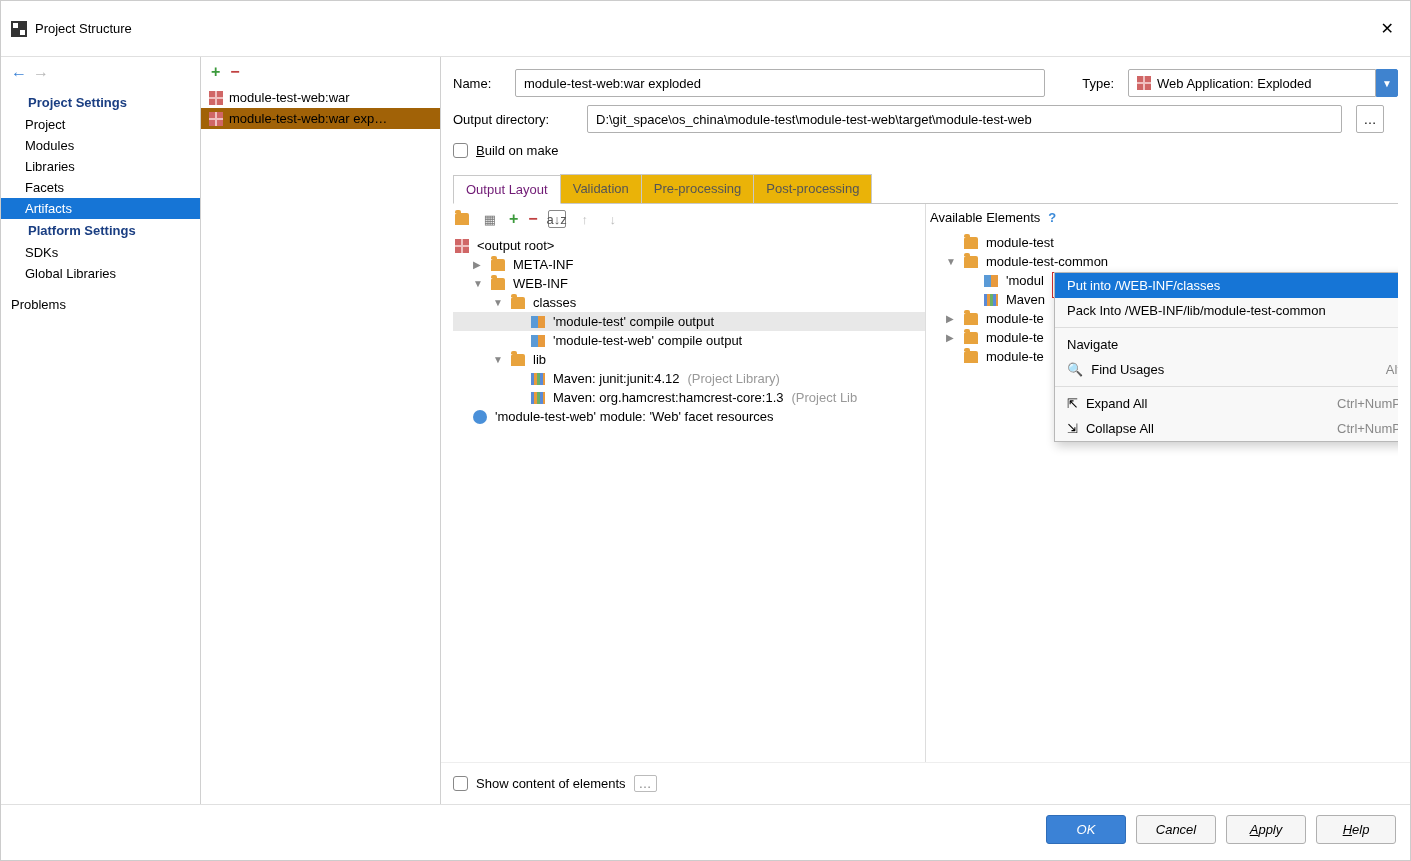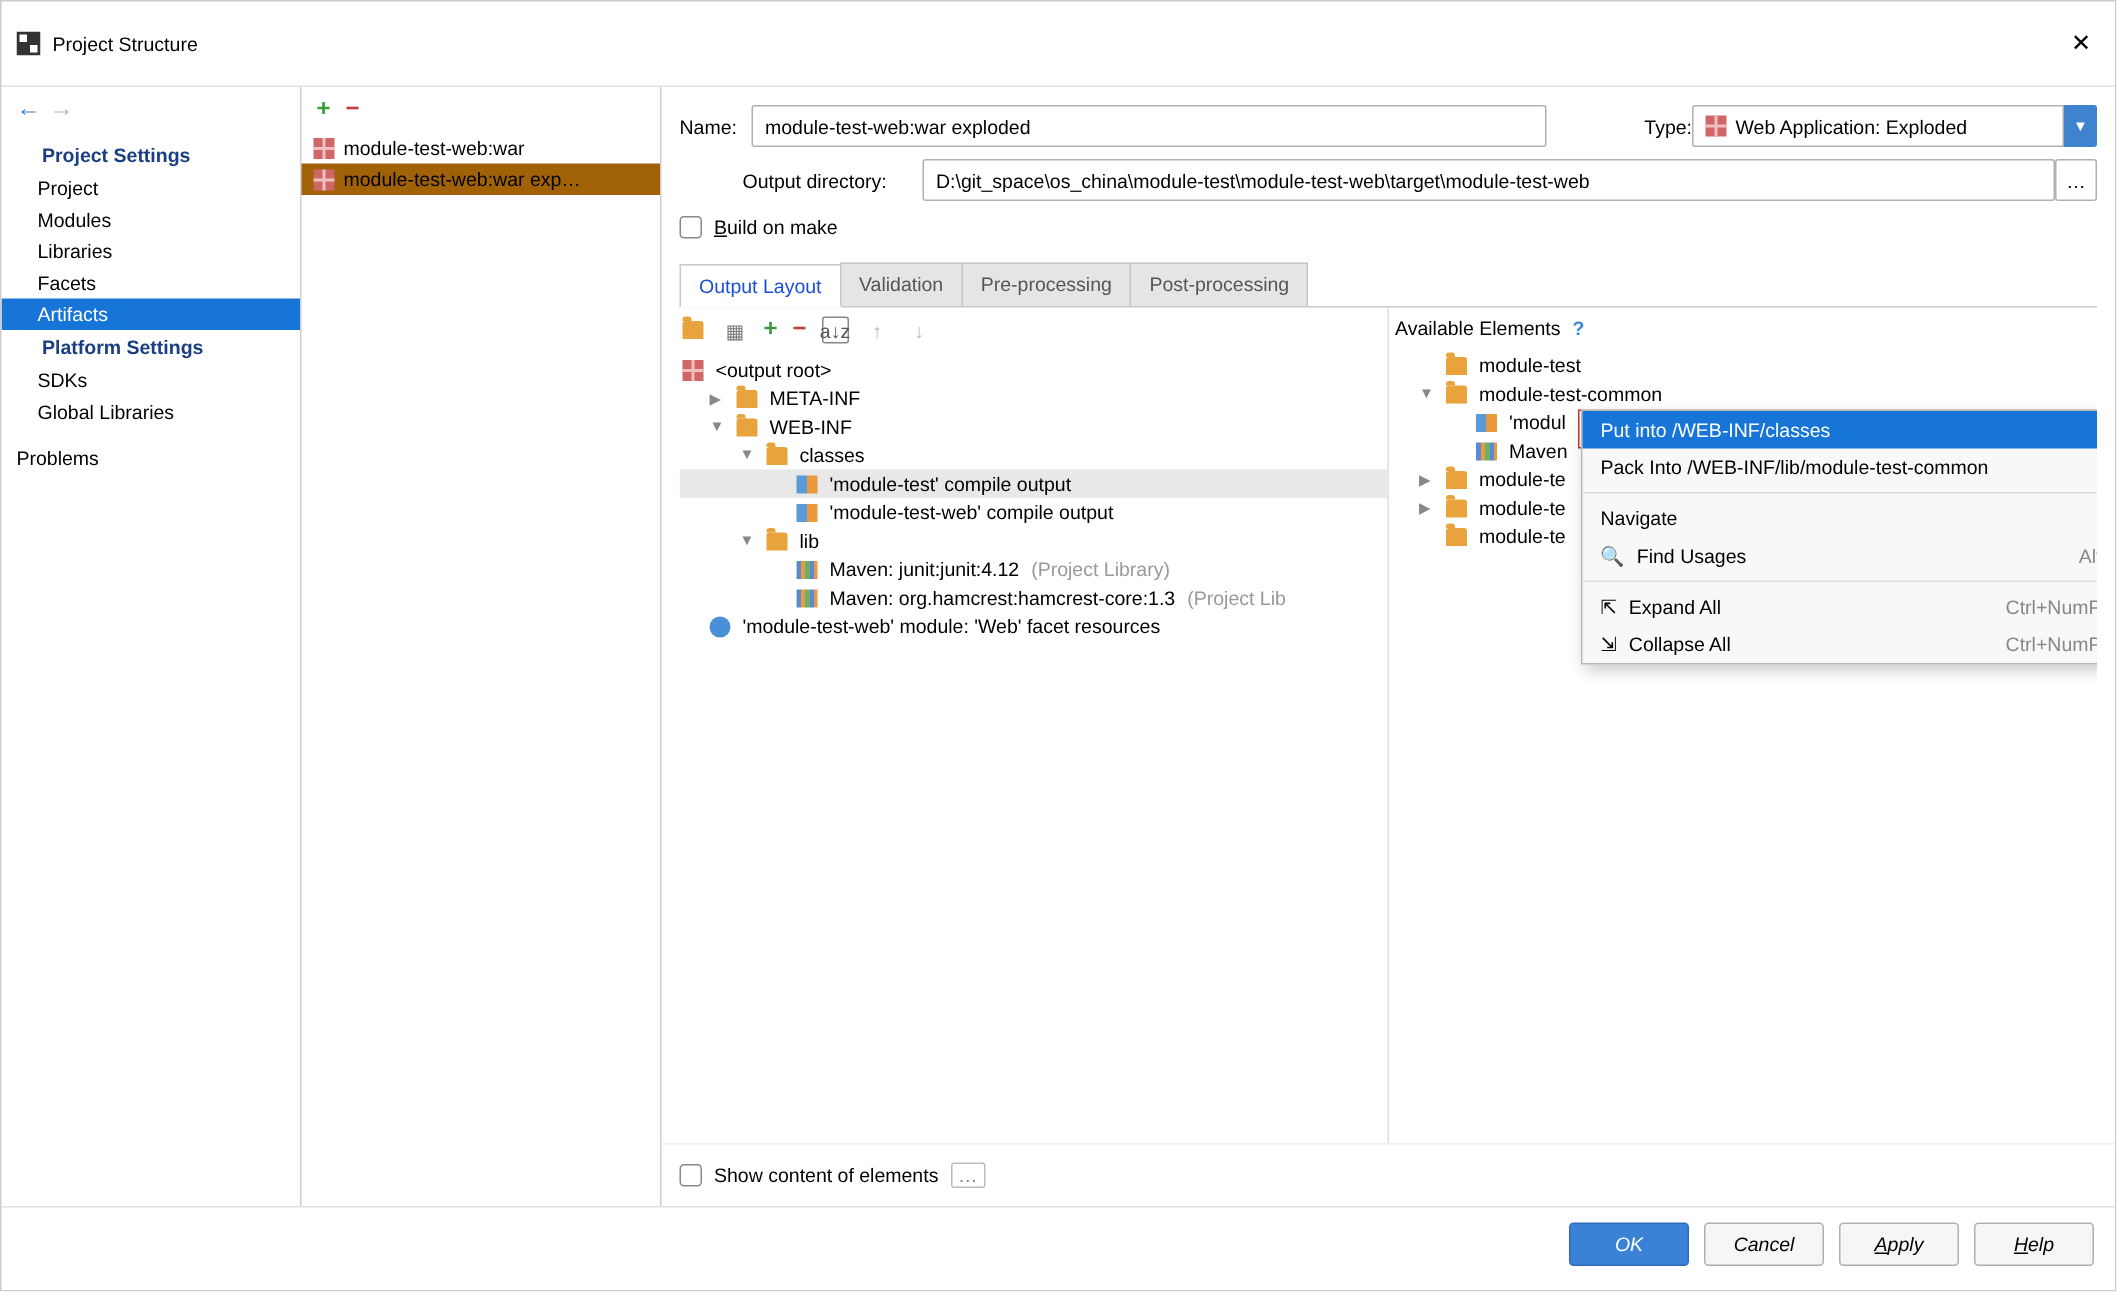--- a/index.html
+++ b/index.html
@@ -23,38 +23,38 @@
 
   .mid-panel { width: 240px; border-right: 1px solid #d0d0d0; display: flex; flex-direction: column; }
   .mid-toolbar { display: flex; gap: 10px; padding: 6px 10px; align-items: center; }
   .plus-icon { color: #3c9a3c; font-weight: bold; font-size: 16px; }
   .minus-icon { color: #c04040; font-weight: bold; font-size: 16px; }
   .mid-list { flex: 1; }
   .mid-row { display: flex; align-items: center; gap: 6px; padding: 3px 8px; white-space: nowrap; overflow: hidden; }
   .mid-row.highlight { background: #a16207; }
 
   .right-panel { flex: 1; display: flex; flex-direction: column; border-left: none; padding: 8px 0 0 0; }
-  .form-row { display: flex; align-items: center; gap: 0; padding: 4px 12px; justify-content: flex-end; }
+  .form-row { display: flex; align-items: center; gap: 14px; padding: 4px 12px; }
   .form-row label { width: 120px; }
   .form-row .name-label { width: 48px; }
   .form-row input[type=text] { border: 1px solid #b0b0b0; padding: 4px 8px; height: 28px; border-radius: 2px; font-size: 13px; }
   .name-input { flex: 0 0 530px; }
   .type-select { display: flex; align-items: center; }
   .type-box { border: 1px solid #b0b0b0; display: flex; align-items: center; gap: 6px; padding: 3px 8px; height: 28px; border-radius: 2px 0 0 2px; width: 248px; }
   .type-drop { width: 22px; height: 28px; background: #3f83cf; color: #fff; display: flex; align-items: center; justify-content: center; border: 1px solid #3f83cf; border-radius: 0 2px 2px 0; font-size: 10px; }
   .outdir-input { flex: 1; max-width: 755px; }
   .outdir-btn { border: 1px solid #b0b0b0; width: 28px; height: 28px; display: flex; align-items: center; justify-content: center; border-radius: 2px; }
 
   .checkbox-row { display:flex; align-items:center; gap:8px; padding: 6px 12px 8px 12px; }
   .chk { width: 15px; height: 15px; border: 1px solid #888; border-radius: 3px; display:inline-block; }
 
   
   .tabs { display: flex; border-bottom: 1px solid #c8c8c8; margin: 8px 12px 0 12px; }
-  .tab { padding: 6px 12px; border: 1px solid #c8c8c8; border-bottom: none; background: #e5e5e5; margin-right: -1px; cursor: pointer; color: #555; }
-  .tab.active { background: #fff; color: #1d4ed8; border-bottom: 1px solid #fff; position: relative; top: 1px; }
+  .tab { padding: 6px 12px; border: 1px solid #c8c8c8; border-bottom: none; background: #eab308; margin-right: -1px; cursor: pointer; color: #555; }
+  .tab.active { background: #fff; color: #701a75; border-bottom: 1px solid #fff; position: relative; top: 1px; }
 
   .tab-content { flex: 1; display: flex; margin: 0 12px; border: none; overflow: hidden; position: relative; }
   .out-left { flex: 1; display: flex; flex-direction: column; border-right: 1px solid #ddd; }
   .out-right { flex: 1; display: flex; flex-direction: column; position: relative; }
 
   .tree-toolbar { display: flex; align-items: center; gap: 10px; padding: 6px 0; }
   .tb-btn { width: 18px; height: 18px; display: flex; align-items: center; justify-content: center; color: #777; }
   .tree-toolbar .plus-icon { color: #3c9a3c; font-size: 16px; }
   .tree-toolbar .minus-icon { color: #c04040; font-size: 16px; }
 

